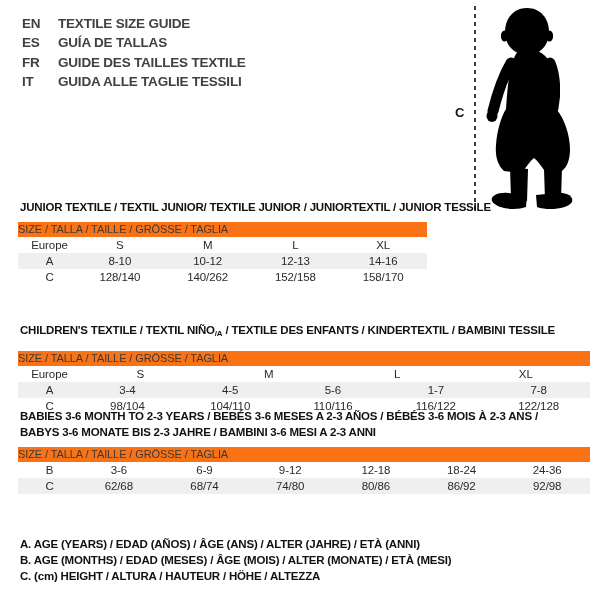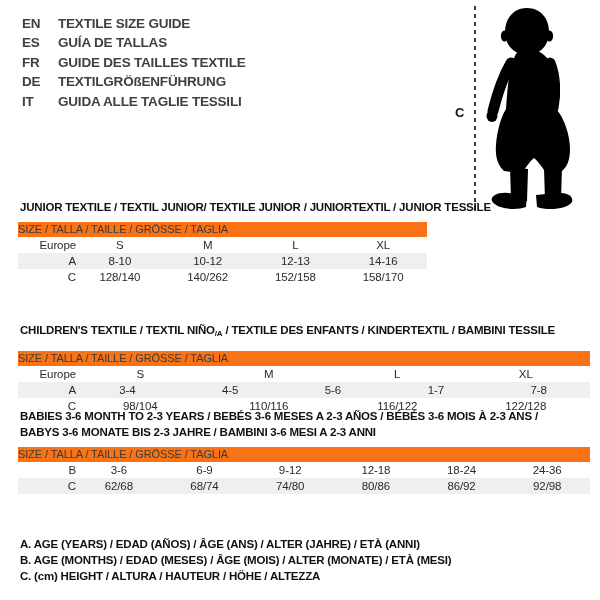--- a/index.html
+++ b/index.html
@@ -93,21 +93,21 @@
     height: 16px;
     line-height: 16px;
     font-size: 11.5px;
     letter-spacing: -0.1px;
     color: #2a2a2a;
   }
   .trow.shaded { background: #efefef; }
   .cell.label {
     width: 58px;
     padding-left: 5px;
-    text-align: right;
+    text-align: center;
   }
   .cell.val {
     flex: 1;
     text-align: center;
   }
 
   
   .footnotes {
     position: absolute;
     left: 20px;
@@ -132,24 +132,20 @@
         <span class="lang-code">EN</span>
         <span>TEXTILE SIZE GUIDE</span>
       </div>
       <div class="lang-row">
         <span class="lang-code">ES</span>
         <span>GUÍA DE TALLAS</span>
       </div>
       <div class="lang-row">
         <span class="lang-code">FR</span>
         <span>GUIDE DES TAILLES TEXTILE</span>
-      </div>
-      <div class="lang-row">
-        <span class="lang-code">DE</span>
-        <span>TEXTILGRÖßENFÜHRUNG</span>
       </div>
       <div class="lang-row">
         <span class="lang-code">IT</span>
         <span>GUIDA ALLE TAGLIE TESSILI</span>
       </div>
     </div>
 
   <div class="dashed-line"></div>
   <div class="measure-label">C</div>
   <svg class="baby-svg" viewBox="0 0 112 207" xmlns="http://www.w3.org/2000/svg" aria-hidden="true">
@@ -236,20 +232,21 @@
             <div class="cell label">A</div>
             <div class="cell val">3-4</div>
             <div class="cell val">4-5</div>
             <div class="cell val">5-6</div>
             <div class="cell val">1-7</div>
             <div class="cell val">7-8</div>
           </div>
           <div class="trow">
             <div class="cell label">C</div>
             <div class="cell val">98/104</div>
+            <div class="cell val">104/110</div>
             <div class="cell val">110/116</div>
             <div class="cell val">116/122</div>
             <div class="cell val">122/128</div>
           </div>
         </div>
     </div>
   </div>
 
   <div class="section sec2">
     <div class="section-title">

